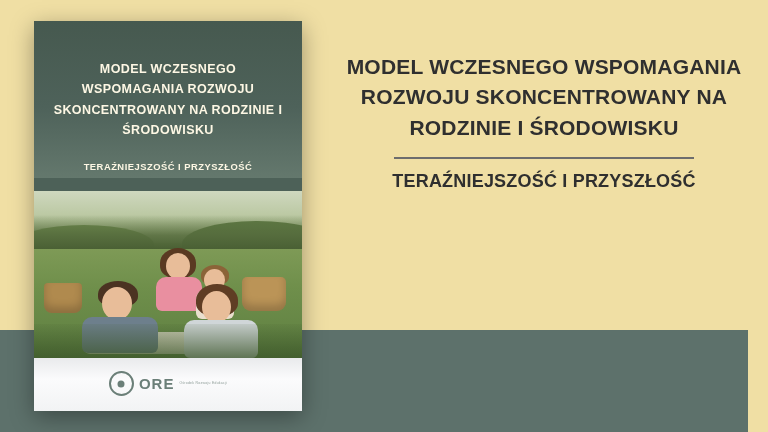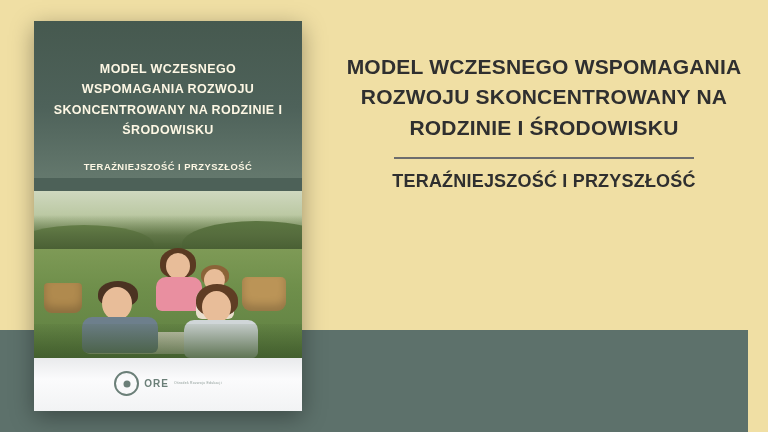--- a/index.html
+++ b/index.html
@@ -197,21 +197,21 @@
   .logo-mark::after {
     content: "";
     position: absolute;
     left: 50%; top: 50%;
     transform: translate(-50%, -50%);
     width: 7px; height: 7px;
     border-radius: 50%;
     background: #6b7f78;
   }
   .logo-text {
-    font-size: 10px;
+    font-size: 15px;
     font-weight: bold;
     color: #6b7f78;
     letter-spacing: 1px;
   }
   .logo-sub {
     font-size: 3.4px;
     color: #8b9a95;
     line-height: 1.5;
     letter-spacing: 0.3px;
   }

